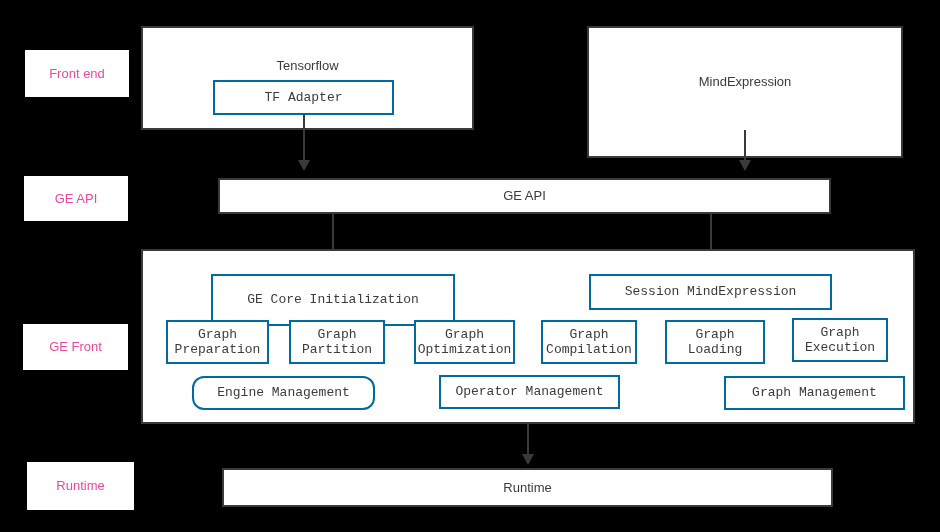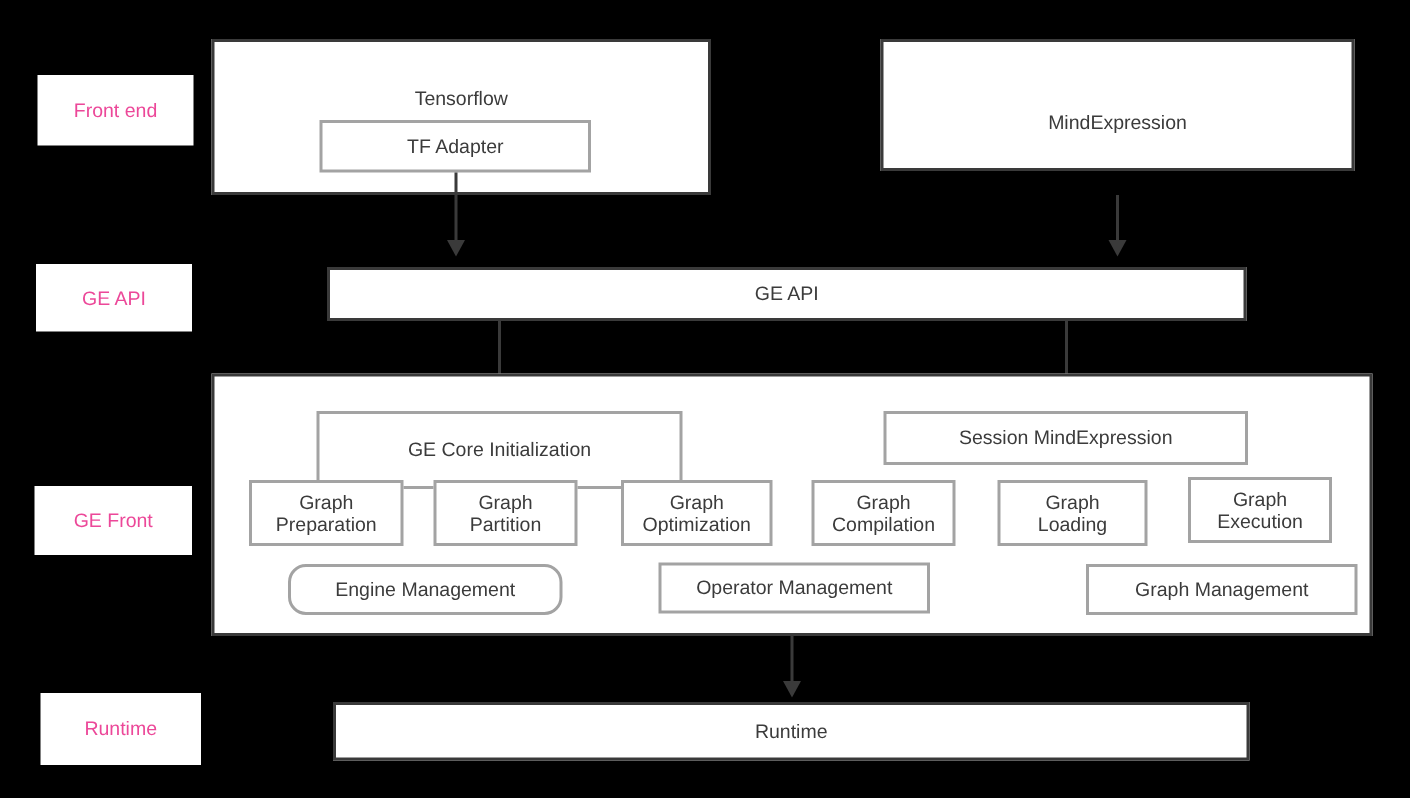--- a/index.html
+++ b/index.html
@@ -28,22 +28,23 @@
     white-space: pre-line;
   }
   
   .layer-label {
     border: none;
     font-size: 13px;
     color: #ec4899;
   }
   
   .node {
-    border: 2px solid #a3a3a3;
+    border: 2px solid #0369a1;
     font-size: 13px;
+    font-family: Liberation Mono, monospace;
   }
   
   .frame {
     border: 2px solid #3a3a3a;
     background: #ffffff;
     align-items: flex-start;
     justify-content: center;
   }
   .frame > .frame-title {
     position: absolute;
@@ -84,21 +85,21 @@
   <div class="box layer-label" style="left:23px; top:324px; width:105px; height:46px;">GE Front</div>
 
   <div class="box layer-label" style="left:27px; top:462px; width:107px; height:48px;">Runtime</div>
 
   <div class="box frame" style="left:141px; top:26px; width:333px; height:104px;">
     <span class="frame-title" style="top:30px;">Tensorflow</span>
   </div>
 
   <div class="box node" style="left:213px; top:80px; width:181px; height:35px;">TF Adapter</div>
 
-  <div class="box frame" style="left:587px; top:26px; width:316px; height:88px;">
+  <div class="box frame" style="left:587px; top:26px; width:316px; height:132px;">
     <span class="frame-title" style="top:46px;">MindExpression</span>
   </div>
 
   <div class="conn" style="left:303px; top:115px; height:47px;"></div>
   <div class="arrowhead" style="left:298px; top:160px;"></div>
 
   <div class="conn" style="left:744px; top:130px; height:32px;"></div>
   <div class="arrowhead" style="left:739px; top:160px;"></div>
 
   <div class="box wide-bar" style="left:218px; top:178px; width:613px; height:36px;">GE API</div>

